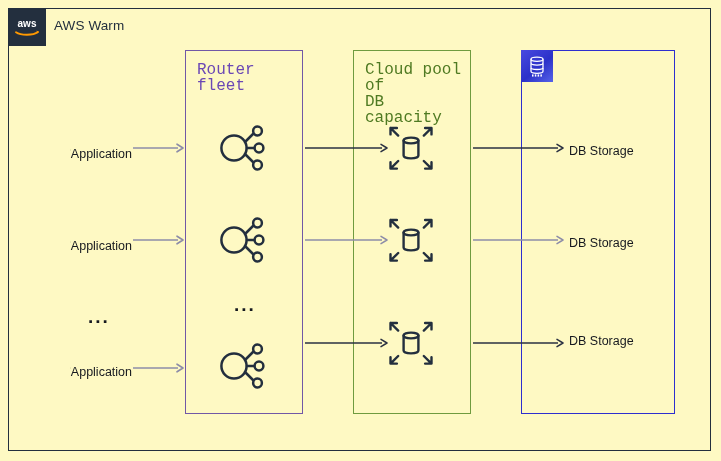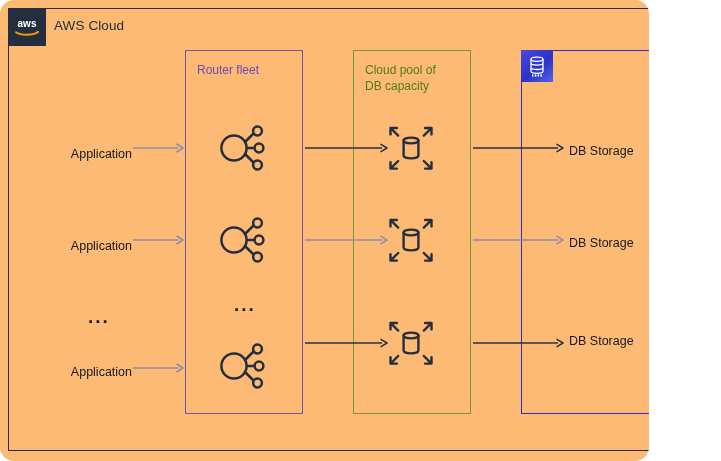--- a/index.html
+++ b/index.html
@@ -1,32 +1,32 @@
 <!DOCTYPE html>
 <html><head>
 <meta charset="utf-8">
 <style>
   html,body{margin:0;padding:0;background:#ffffff;}
   body{width:721px;height:461px;font-family:"Liberation Sans",sans-serif;
        -webkit-font-smoothing:antialiased;}
 
-  .canvas{position:relative;width:649px;height:461px;overflow:hidden;background:#fdba74;border-radius:14px;}
+  .canvas{position:relative;width:721px;height:461px;overflow:hidden;background:#fef9c3;}
 
   
   .cloud-frame{position:absolute;left:8px;top:8px;width:703px;height:443px;
                border:1.6px solid #232f3e;box-sizing:border-box;background:transparent;}
   .aws-badge{position:absolute;left:8px;top:8px;width:38px;height:38px;background:#232f3e;
              display:flex;flex-direction:column;align-items:center;justify-content:center;}
   .aws-badge svg{display:block;}
   .cloud-title{position:absolute;left:54px;top:18px;font-size:13.5px;color:#232f3e;
                letter-spacing:.1px;white-space:nowrap;}
 
   
   .group{position:absolute;box-sizing:border-box;background:transparent;}
-  .group-title{position:absolute;font-size:12px;line-height:16px;white-space:pre-line;}
+  .group-title{position:absolute;font-size:16px;line-height:16px;white-space:pre-line;font-family:Liberation Mono, monospace;}
 
   .g-router{left:185px;top:50px;width:118px;height:364px;border:1.4px solid #7158a6;}
   .t-router{left:197px;top:62px;color:#6b48b5;width:100px;}
 
   .g-warm{left:353px;top:50px;width:118px;height:364px;border:1.4px solid #6f9b3f;}
   .t-warm{left:365px;top:62px;color:#4f7a22;width:104px;}
 
   .g-aurora{left:521px;top:50px;width:154px;height:364px;border:1.4px solid #2d2ecf;}
   .aurora-badge{position:absolute;left:521px;top:50px;width:32px;height:32px;
         background:linear-gradient(140deg,#4a4ae0 0%,#2b31c9 55%,#5663e8 100%);
@@ -52,21 +52,21 @@
 
   <div class="cloud-frame"></div>
 
   <div class="aws-badge">
     <svg width="30" height="24" viewBox="0 0 30 24">
       <text x="15" y="12" text-anchor="middle" fill="#ffffff" font-family="Liberation Sans, sans-serif" font-size="10" font-weight="700">aws</text>
       <path d="M4 17.2 C9 20.6, 21 20.6, 26 17.0" stroke="#ff9900" stroke-width="1.9" fill="none" stroke-linecap="round"></path>
       <path d="M24.6 15.6 L26.6 16.8 L25.2 18.6 Z" fill="#ff9900"></path>
     </svg>
   </div>
-  <div class="cloud-title">AWS Cloud</div>
+  <div class="cloud-title">AWS Warm</div>
 
   <div class="group g-router"></div>
   <div class="group-title t-router">Router fleet</div>
 
   <div class="group g-warm"></div>
   <div class="group-title t-warm">Cloud pool of
 DB capacity</div>
 
   <div class="group g-aurora"></div>
   <div class="aurora-badge">

